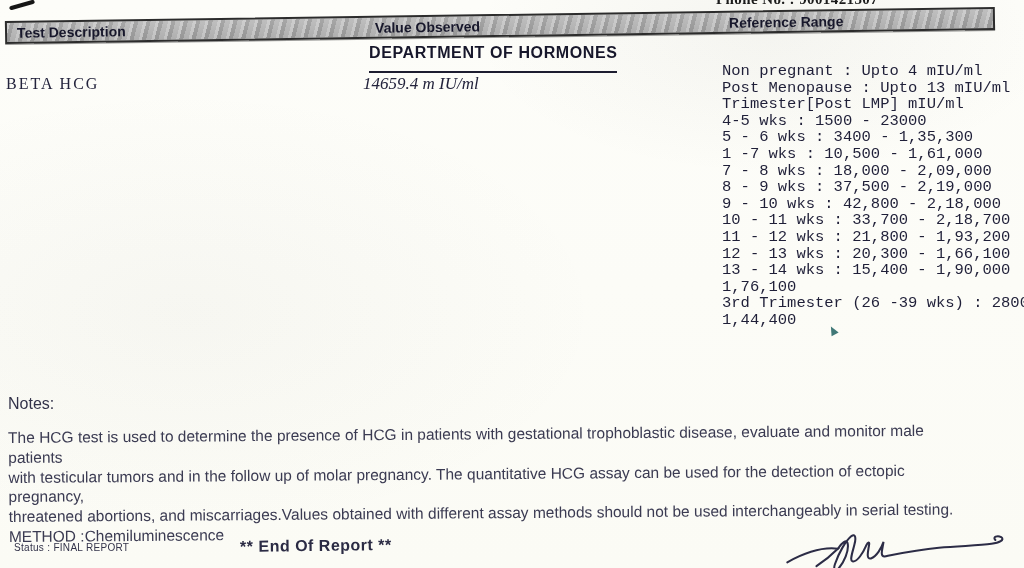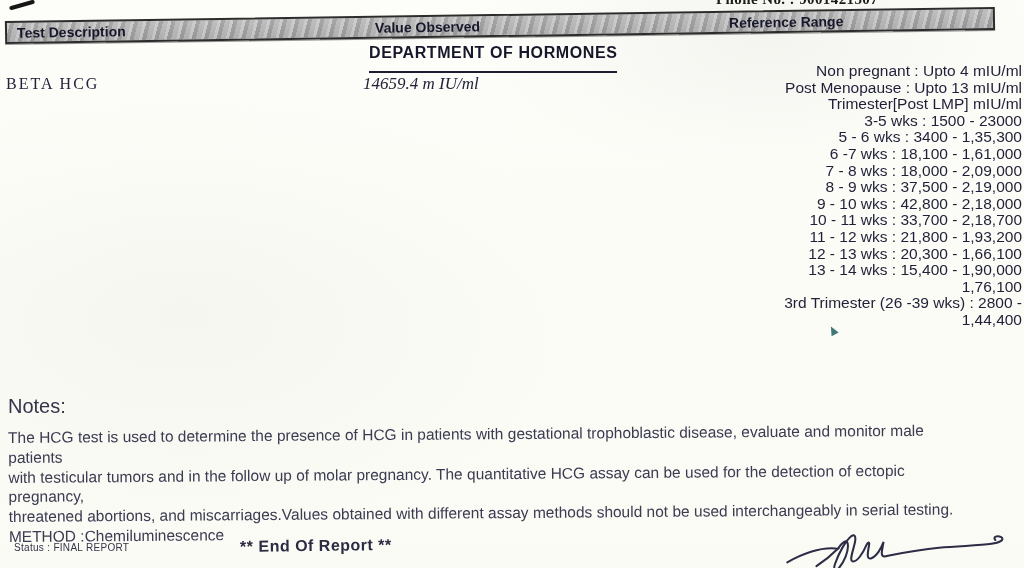--- a/index.html
+++ b/index.html
@@ -22,24 +22,24 @@
       linear-gradient(#b4b4b4,#a1a1a1);
     box-shadow:0 1px 0 rgba(60,60,60,.5);
   }
   .bar span{position:absolute;top:50%;transform:translateY(-50%);font-weight:bold;font-size:14px;color:#17172b;white-space:nowrap;}
   .col-test{left:10px;}
   .col-value{left:368px;}
   .col-ref{left:722px;}
   .dept{position:absolute;left:369px;top:44px;font-weight:bold;font-size:16px;color:#17172b;letter-spacing:.6px;border-bottom:2px solid #1d1d30;padding-bottom:9px;white-space:nowrap;}
   .test-name{position:absolute;left:6px;top:75px;font-family:"Liberation Serif",serif;font-size:16px;color:#23233c;letter-spacing:2px;white-space:nowrap;}
   .test-value{position:absolute;left:363px;top:74px;font-family:"Liberation Serif",serif;font-size:17px;color:#23233c;white-space:nowrap;font-style:italic;}
-  .ref{position:absolute;left:722px;top:63px;width:300px;font-family:Liberation Sans, sans-serif;font-size:15.5px;color:#1f1f38;line-height:16.6px;text-align:right;}
+  .ref{position:absolute;left:722px;top:63px;width:300px;font-family:Liberation Mono, monospace;font-size:15.5px;color:#1f1f38;line-height:16.6px;}
   .ref div{white-space:nowrap;}
   .cursor-mark{position:absolute;left:829px;top:326px;width:0;height:0;border-left:4px solid transparent;border-right:4px solid transparent;border-bottom:9px solid #1f6060;transform:rotate(-28deg);opacity:.85;}
-  .notes-label{position:absolute;left:8px;top:395px;font-size:20px;color:#33334a;}
+  .notes-label{position:absolute;left:8px;top:395px;font-size:16px;color:#33334a;}
   .notes-body{position:absolute;left:8px;top:428px;width:952px;font-size:15.5px;color:#3b3b52;line-height:19.8px;transform:rotate(-0.45deg);transform-origin:0 0;}
   .status{position:absolute;left:14px;top:542px;font-size:10px;color:#33334a;letter-spacing:.3px;white-space:nowrap;}
   .eor{position:absolute;left:240px;top:537px;font-weight:bold;font-size:16px;color:#2b2b44;letter-spacing:.5px;transform:rotate(-0.7deg);white-space:nowrap;}
   .sig{position:absolute;right:4px;bottom:-6px;}
 </style>
 </head>
 <body>
 
 <div id="page">
 
@@ -55,23 +55,23 @@
 
   <div class="dept">DEPARTMENT OF HORMONES</div>
 
   <div class="test-name">BETA HCG</div>
   <div class="test-value">14659.4 m IU/ml</div>
 
   <div class="ref">
     <div>Non pregnant : Upto 4 mIU/ml</div>
     <div>Post Menopause : Upto 13 mIU/ml</div>
     <div>Trimester[Post LMP] mIU/ml</div>
-    <div>3-5 wks : 1500 -  23000</div>
+    <div>4-5 wks : 1500 -  23000</div>
     <div>5 - 6 wks : 3400 - 1,35,300</div>
-    <div>6 -7  wks : 18,100 - 1,61,000</div>
+    <div>1 -7  wks : 10,500 - 1,61,000</div>
     <div>7 - 8 wks : 18,000 - 2,09,000</div>
     <div>8 - 9 wks : 37,500 - 2,19,000</div>
     <div>9 - 10 wks : 42,800 - 2,18,000</div>
     <div>10 - 11 wks : 33,700 - 2,18,700</div>
     <div>11 - 12 wks : 21,800 - 1,93,200</div>
     <div>12 - 13 wks : 20,300 - 1,66,100</div>
     <div>13 - 14 wks : 15,400 - 1,90,000</div>
     <div>1,76,100</div>
     <div>3rd Trimester (26 -39 wks) : 2800 -</div>
     <div>1,44,400</div>

